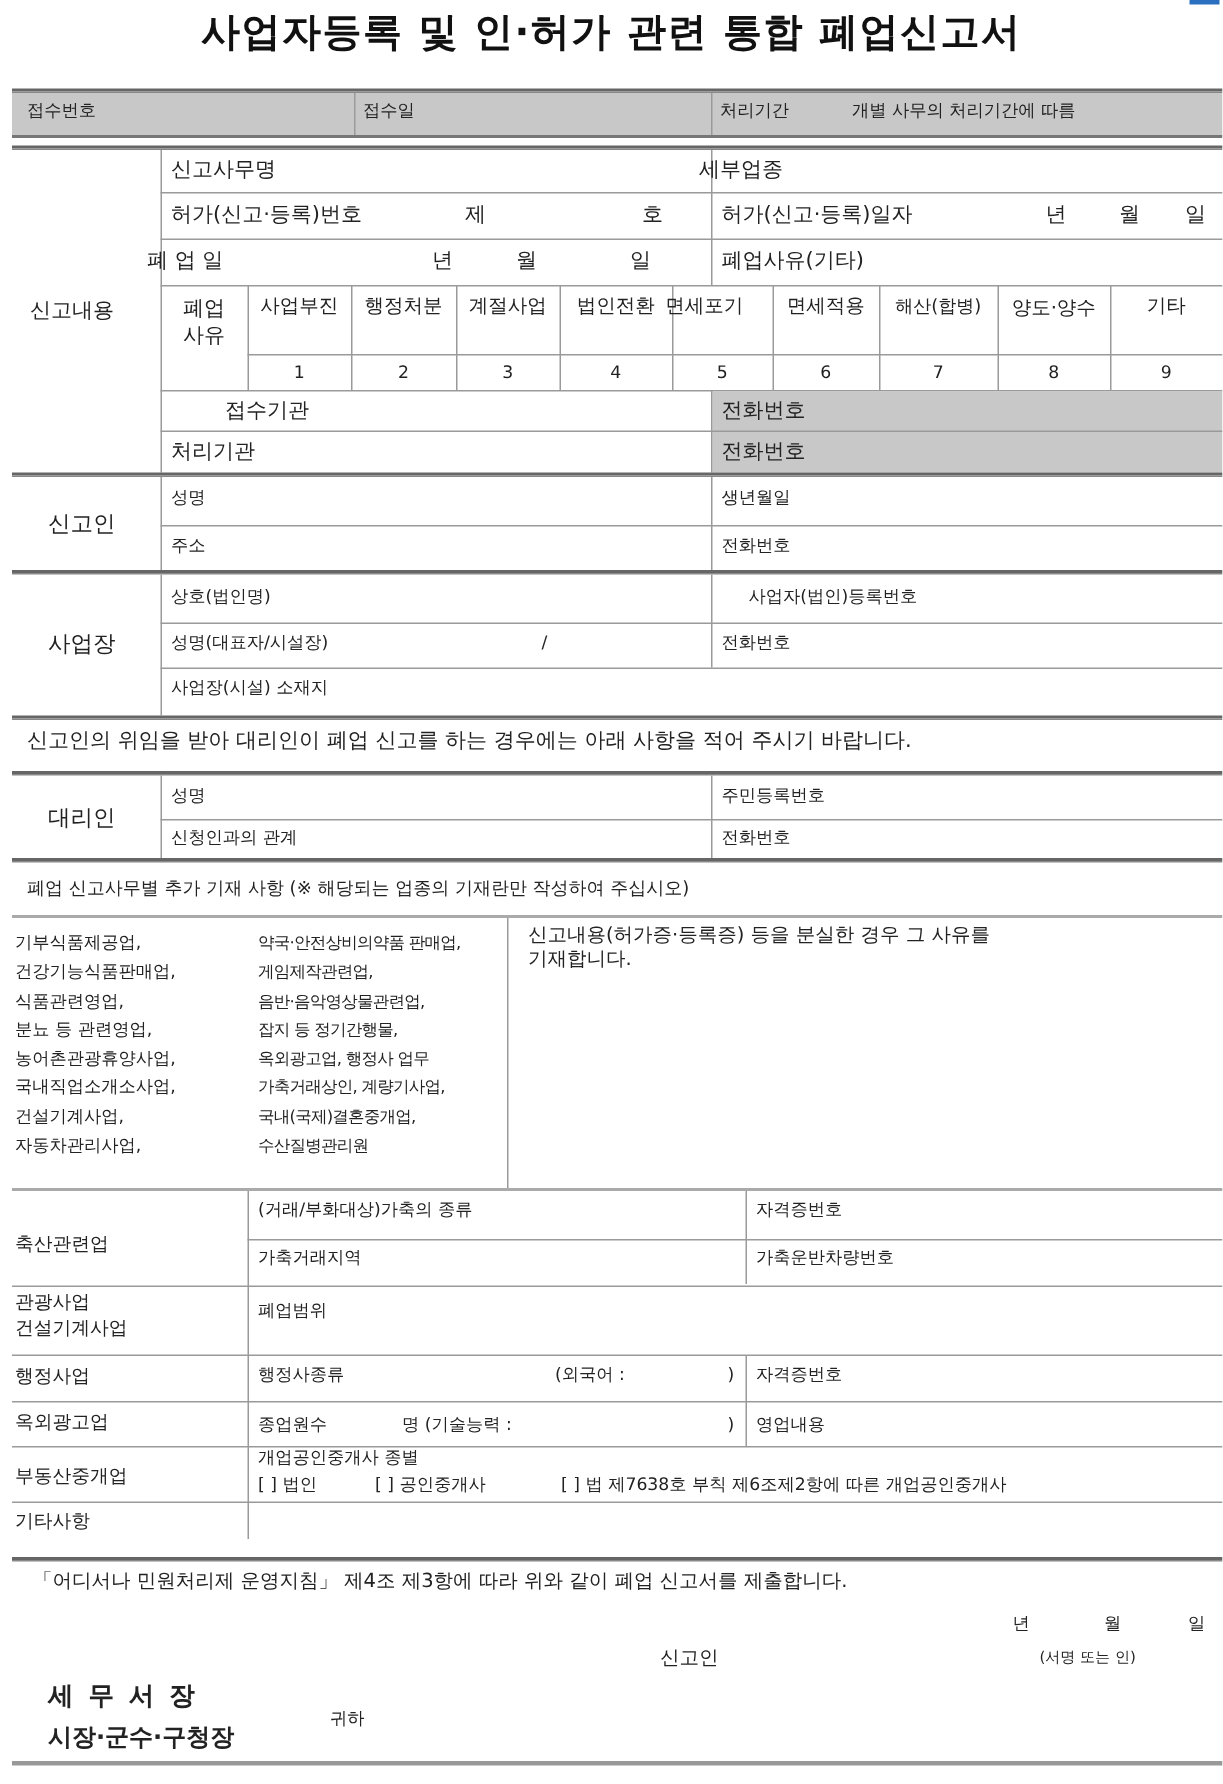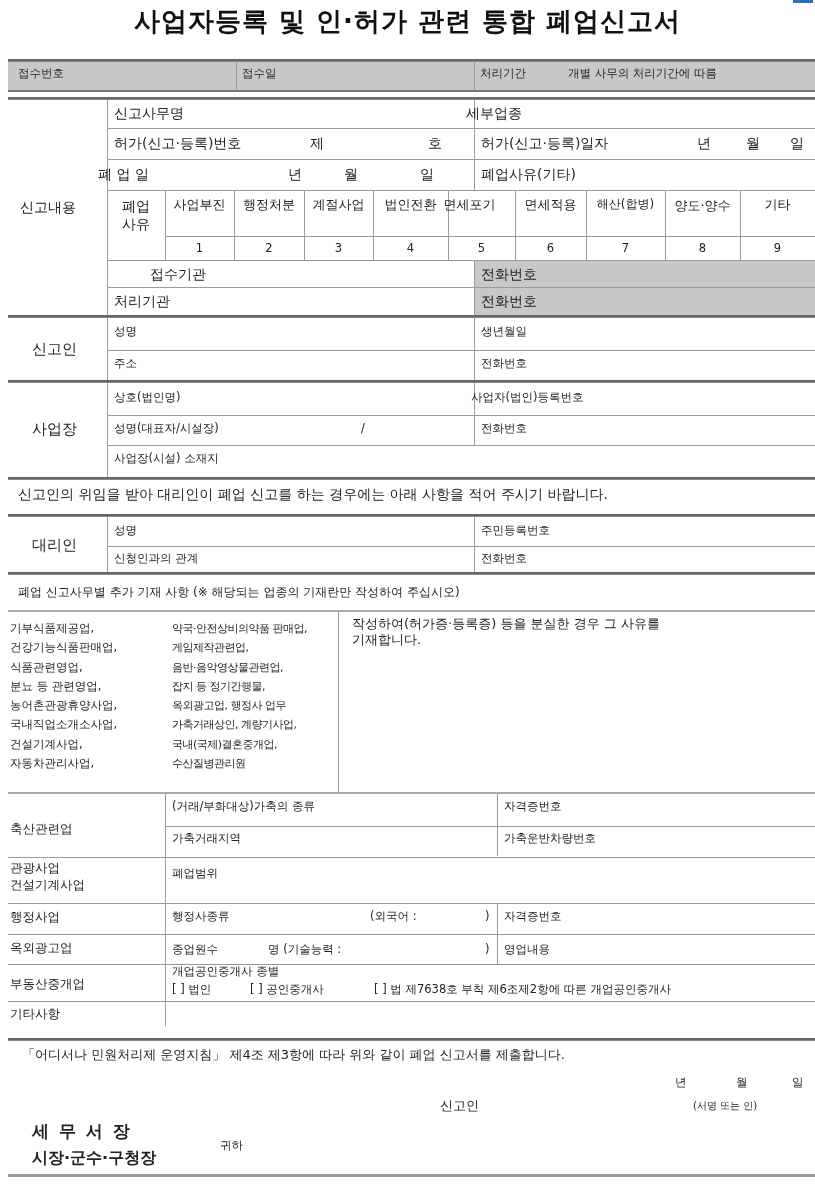--- a/index.html
+++ b/index.html
@@ -109,21 +109,21 @@
 <div class="abs t sm" style="left:481px;top:326px;">생년월일</div>
 <div class="abs hl" style="left:107px;top:350px;width:708px;"></div>
 <div class="abs t sm" style="left:114px;top:358px;">주소</div>
 <div class="abs t sm" style="left:481px;top:358px;">전화번호</div>
 
 <div class="abs hl2" style="left:8px;top:380px;width:807px;"></div>
 <div class="abs vl" style="left:107px;top:383px;height:94px;"></div>
 <div class="abs vl" style="left:474px;top:383px;height:62px;"></div>
 <div class="abs t" style="left:32px;top:422px;font-size:15px;">사업장</div>
 <div class="abs t sm" style="left:114px;top:392px;">상호(법인명)</div>
-<div class="abs t sm" style="left:471px;top:392px;">사업자(법인)등록번호</div>
+<div class="abs t sm" style="left:499px;top:392px;">사업자(법인)등록번호</div>
 <div class="abs hl" style="left:107px;top:415px;width:708px;"></div>
 <div class="abs t sm" style="left:114px;top:423px;">성명(대표자/시설장)</div>
 <div class="abs t sm" style="left:361px;top:423px;">/</div>
 <div class="abs t sm" style="left:481px;top:423px;">전화번호</div>
 <div class="abs hl" style="left:107px;top:445px;width:708px;"></div>
 <div class="abs t sm" style="left:114px;top:453px;">사업장(시설) 소재지</div>
 
 <div class="abs hl2" style="left:8px;top:477px;width:807px;"></div>
 <div class="abs t" style="left:18px;top:487px;font-size:14px;">신고인의 위임을 받아 대리인이 폐업 신고를 하는 경우에는 아래 사항을 적어 주시기 바랍니다.</div>
 
@@ -155,21 +155,21 @@
 <div class="abs sm" style="left:172px;top:619px;line-height:19.3px;font-size:11px;letter-spacing:-0.5px;">
   <div>약국·안전상비의약품 판매업,</div>
   <div>게임제작관련업,</div>
   <div>음반·음악영상물관련업,</div>
   <div>잡지 등 정기간행물,</div>
   <div>옥외광고업, 행정사 업무</div>
   <div>가축거래상인, 계량기사업,</div>
   <div>국내(국제)결혼중개업,</div>
   <div>수산질병관리원</div>
 </div>
-<div class="abs t lbl" style="left:352px;top:617px;font-size:13px;">작성하여(허가증·등록증) 등을 분실한 경우 그 사유를</div>
+<div class="abs t lbl" style="left:352px;top:617px;font-size:13px;">신고내용(허가증·등록증) 등을 분실한 경우 그 사유를</div>
 <div class="abs t lbl" style="left:352px;top:633px;font-size:13px;">기재합니다.</div>
 <div class="abs" style="left:340px;top:660px;width:475px;height:130px;"></div>
 
 <div class="abs hl" style="left:8px;top:792px;width:807px;border-top:2px solid #aaa;"></div>
 <div class="abs vl" style="left:165px;top:794px;height:232px;"></div>
 <div class="abs t sm" style="left:10px;top:823px;font-size:12.5px;">축산관련업</div>
 <div class="abs vl" style="left:497px;top:794px;height:62px;"></div>
 <div class="abs t sm" style="left:172px;top:801px;">(거래/부화대상)가축의 종류</div>
 <div class="abs t sm" style="left:504px;top:801px;">자격증번호</div>
 <div class="abs hl" style="left:165px;top:826px;width:650px;"></div>

